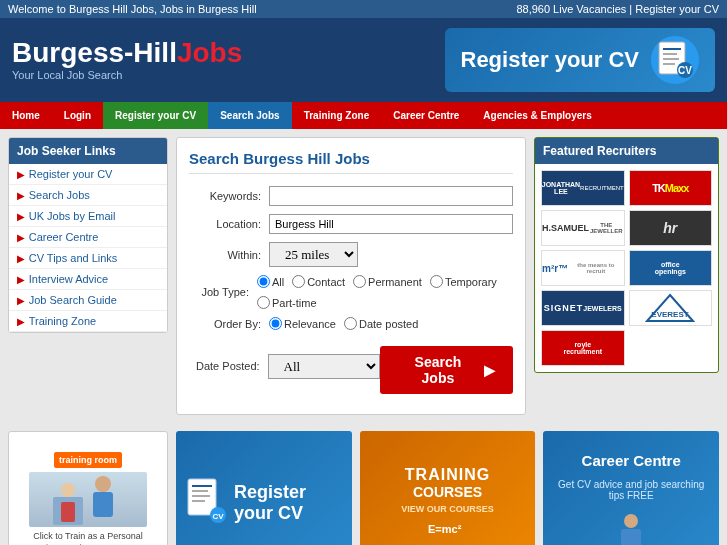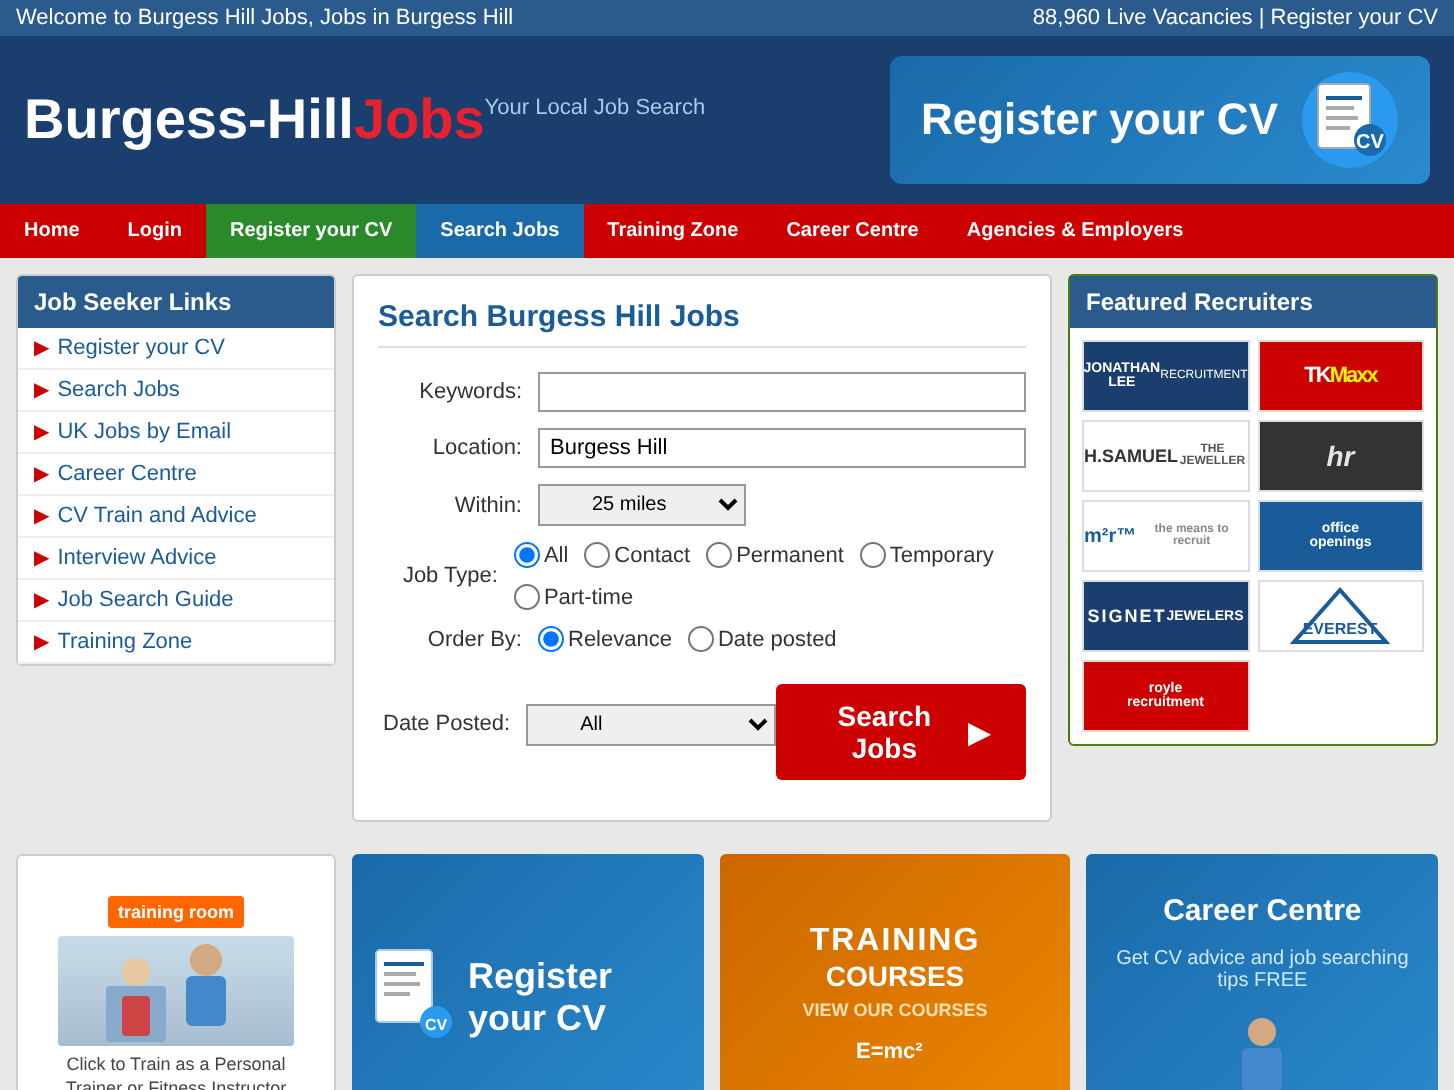--- a/index.html
+++ b/index.html
@@ -3,21 +3,21 @@
   <meta charset="utf-8">
   <style>
     * { margin: 0; padding: 0; box-sizing: border-box; }
     body { font-family: Arial, sans-serif; font-size: 12px; background: #e8e8e8; width: 727px; }
 
     
     .top-bar { background: #2a5b8c; color: #fff; font-size: 11px; padding: 3px 8px; display: flex; justify-content: space-between; }
 
     
     .header { background: #1a3f6f; padding: 10px 12px; display: flex; align-items: center; justify-content: space-between; }
-    .logo-area { display: flex; }
+    .logo-area { display: flex; flex-direction: column; }
     .logo-text { font-size: 28px; font-weight: bold; color: #fff; line-height: 1; }
     .logo-text span.burgess { color: #fff; }
     .logo-text span.jobs { color: #e8212e; }
     .logo-sub { color: #aac8e8; font-size: 11px; margin-top: 2px; }
     .register-cv-banner { background: linear-gradient(135deg, #1a6aaa, #2a8acc); border-radius: 6px; padding: 8px 16px; display: flex; align-items: center; gap: 12px; }
     .register-cv-banner .reg-text { color: #fff; font-size: 22px; font-weight: bold; }
     .register-cv-banner .cv-icon { width: 48px; height: 48px; background: #2a9aee; border-radius: 50%; display: flex; align-items: center; justify-content: center; color: #fff; font-size: 18px; font-weight: bold; }
 
     
     nav { background: #cc0000; display: flex; }
@@ -36,21 +36,21 @@
     .sidebar-item a { color: #1a5b9a; text-decoration: none; font-size: 11px; }
     .arrow-icon { color: #cc0000; font-size: 10px; }
 
     
     .center-content { flex: 1; }
     .search-box { background: #fff; border: 1px solid #ccc; border-radius: 3px; padding: 12px; margin-bottom: 8px; }
     .search-box h2 { color: #1a5b9a; font-size: 15px; font-weight: bold; margin-bottom: 12px; border-bottom: 1px solid #ddd; padding-bottom: 6px; }
     .form-row { display: flex; align-items: center; margin-bottom: 8px; }
     .form-label { width: 80px; color: #333; font-size: 11px; text-align: right; padding-right: 8px; }
     .form-input { flex: 1; padding: 3px 5px; border: 1px solid #999; font-size: 11px; }
-    .form-select { padding: 3px 22px; border: 1px solid #999; font-size: 10px; }
+    .form-select { padding: 3px 11px; border: 1px solid #999; font-size: 13px; font-family: Liberation Serif, serif; }
     .radio-group { display: flex; gap: 8px; align-items: center; flex-wrap: wrap; }
     .radio-group label { font-size: 11px; color: #333; display: flex; align-items: center; gap: 2px; }
     .search-btn { background: #cc0000; color: #fff; border: none; padding: 8px 18px; font-size: 14px; font-weight: bold; cursor: pointer; border-radius: 3px; display: flex; align-items: center; gap: 6px; }
     .btn-row { display: flex; justify-content: flex-end; margin-top: 8px; }
 
     
     .right-sidebar { width: 185px; flex-shrink: 0; }
     .featured-box { background: #fff; border: 1px solid #4d7c0f; border-radius: 3px; }
     .featured-title { background: #2a5b8c; color: #fff; font-size: 12px; font-weight: bold; padding: 6px 8px; }
     .recruiter-grid { display: grid; grid-template-columns: 1fr 1fr; gap: 4px; padding: 6px; }
@@ -129,21 +129,21 @@
       <div class="sidebar-item">
         <span class="arrow-icon">▶</span>
         <a href="#">UK Jobs by Email</a>
       </div>
       <div class="sidebar-item">
         <span class="arrow-icon">▶</span>
         <a href="#">Career Centre</a>
       </div>
       <div class="sidebar-item">
         <span class="arrow-icon">▶</span>
-        <a href="#">CV Train and Advice</a>
+        <a href="#">CV Tips and Links</a>
       </div>
       <div class="sidebar-item">
         <span class="arrow-icon">▶</span>
         <a href="#">Interview Advice</a>
       </div>
       <div class="sidebar-item">
         <span class="arrow-icon">▶</span>
         <a href="#">Job Search Guide</a>
       </div>
       <div class="sidebar-item">

